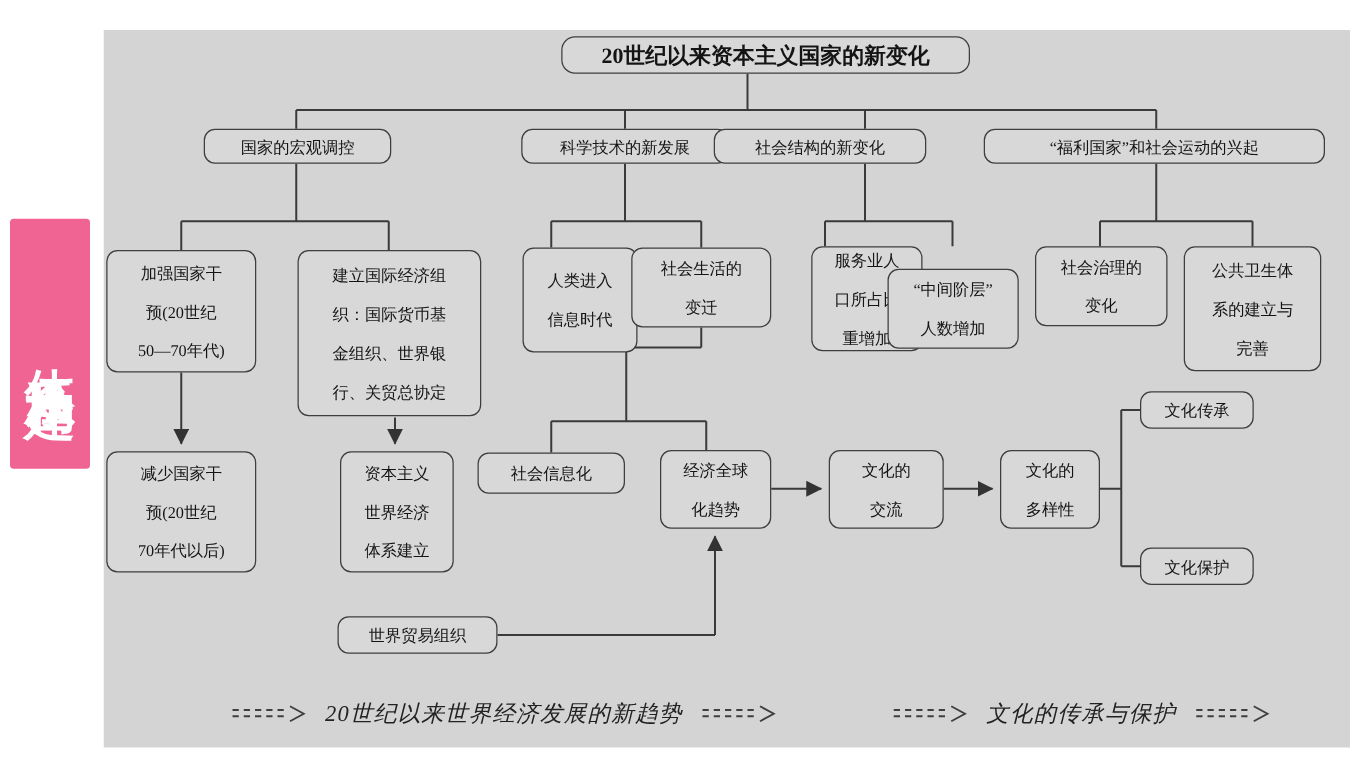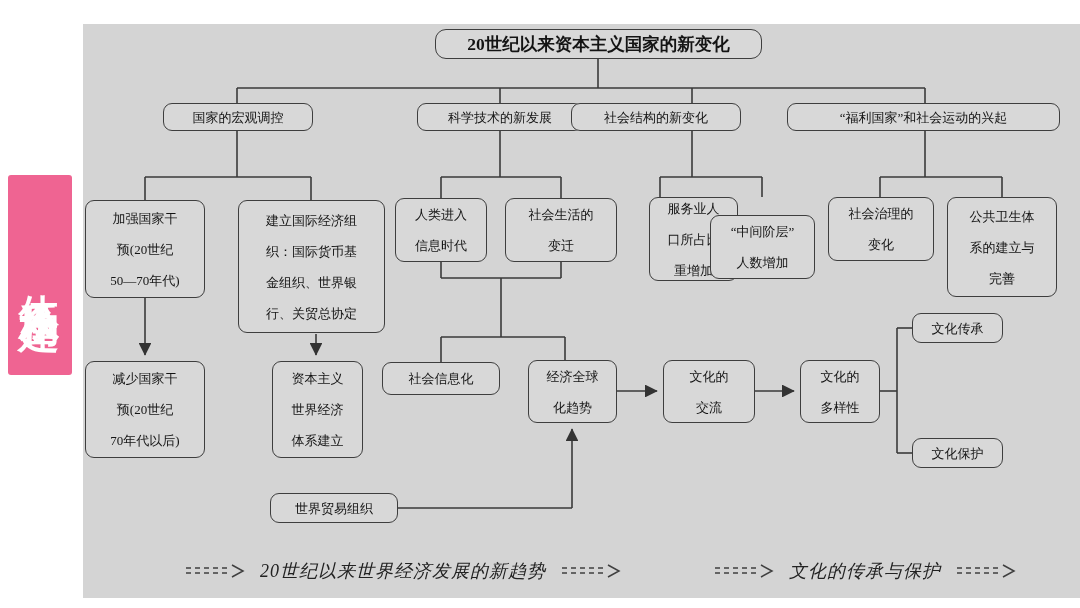--- a/index.html
+++ b/index.html
@@ -94,33 +94,33 @@
       <line x1="755" y1="391" x2="794" y2="391" marker-end="url(#arrowhead)"></line>
       <line x1="880" y1="391" x2="897" y2="391"></line>
       <line x1="897" y1="328" x2="897" y2="453"></line>
       <line x1="897" y1="328" x2="912" y2="328"></line>
       <line x1="897" y1="453" x2="912" y2="453"></line>
       <line x1="398" y1="508" x2="572" y2="508"></line>
       <line x1="572" y1="508" x2="572" y2="429" marker-end="url(#arrowhead)"></line>
     </svg>
 
   <div id="nodes-layer">
-      <div class="node node-title" style="left: 435px; top: 29px; width: 327px; height: 30px; font-family: Liberation Serif, serif;">20世纪以来资本主义国家的新变化</div>
+      <div class="node node-title" style="left: 449px; top: 29px; width: 327px; height: 30px; font-family: Liberation Serif, serif;">20世纪以来资本主义国家的新变化</div>
       <div class="node" style="left: 163px; top: 103px; width: 150px; height: 28px;">国家的宏观调控</div>
       <div class="node" style="left: 417px; top: 103px; width: 166px; height: 28px;">科学技术的新发展</div>
       <div class="node" style="left: 571px; top: 103px; width: 170px; height: 28px;">社会结构的新变化</div>
       <div class="node" style="left: 787px; top: 103px; width: 273px; height: 28px;">“福利国家”和社会运动的兴起</div>
       <div class="node" style="left: 85px; top: 200px; width: 120px; height: 98px;">加强国家干
 预(20世纪
 50—70年代)</div>
       <div class="node" style="left: 238px; top: 200px; width: 147px; height: 133px;">建立国际经济组
 织：国际货币基
 金组织、世界银
 行、关贸总协定</div>
-      <div class="node" style="left: 395px; top: 198px; width: 92px; height: 64px;">人类进入
+      <div class="node" style="left: 418px; top: 198px; width: 92px; height: 84px;">人类进入
 信息时代</div>
       <div class="node" style="left: 505px; top: 198px; width: 112px; height: 64px;">社会生活的
 变迁</div>
       <div class="node" style="left: 649px; top: 197px; width: 89px; height: 84px;">服务业人
 口所占比
 重增加</div>
       <div class="node" style="left: 710px; top: 197px; width: 105px; height: 64px; margin-top: 18px;">“中间阶层”
 人数增加</div>
       <div class="node" style="left: 828px; top: 197px; width: 106px; height: 64px;">社会治理的
 变化</div>

